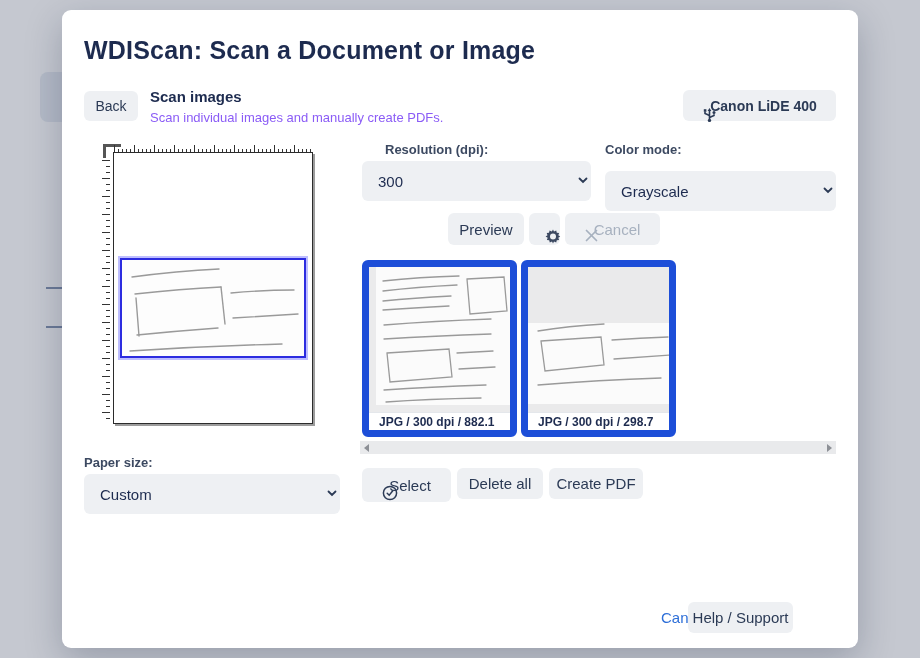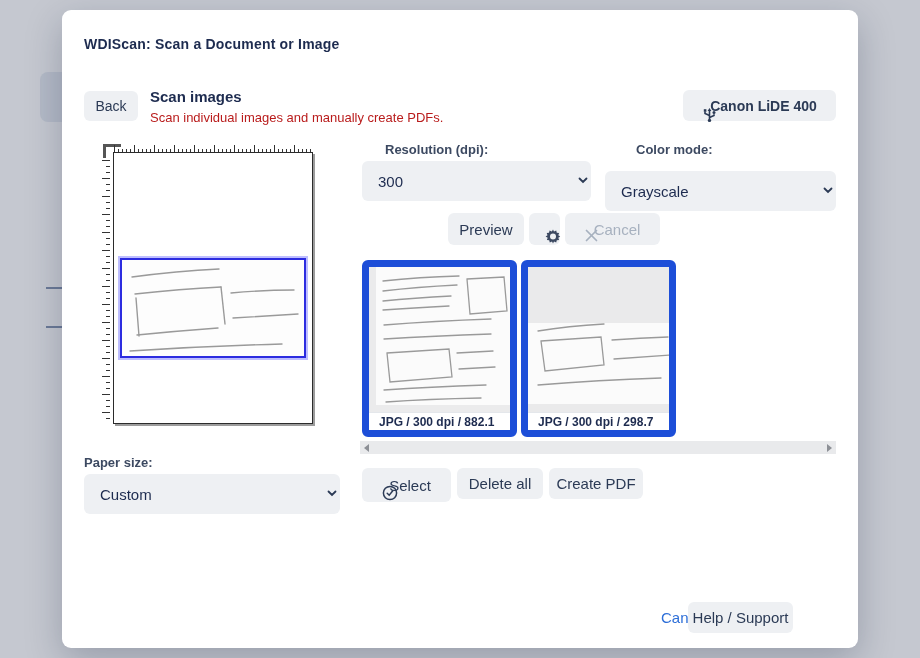--- a/index.html
+++ b/index.html
@@ -17,33 +17,33 @@
   .bg-line.l2 { top:326px; }
 
   
   .modal {
     position:absolute; left:62px; top:10px; width:796px; height:638px;
     background:#ffffff; border-radius:9px;
     box-shadow:0 12px 36px rgba(20,30,60,.25);
   }
   .modal * { position:absolute; }
 
-  .dlg-title { left:22px; top:26px; font-size:14px; font-weight:700; color:#1d2b4f; letter-spacing:.2px; }
+  .dlg-title { left:22px; top:26px; font-size:25px; font-weight:700; color:#1d2b4f; letter-spacing:.2px; }
 
   .btn {
     display:flex; align-items:center; justify-content:center; gap:8px;
     background:#eef0f3; border-radius:6px; color:#2b3a55;
     font-size:14px; font-weight:600; cursor:pointer; white-space:nowrap;
   }
   .btn .ico { position:static; display:inline-flex; }
 
   .back-btn { left:22px; top:81px; width:54px; height:30px; font-weight:400; font-size:14px; }
 
   .sec-title { left:88px; top:78px; font-size:15px; font-weight:700; color:#1d2b4f; }
-  .sec-sub   { left:88px; top:100px; font-size:13px; color:#b91c1c; font-weight:400; }
+  .sec-sub   { left:88px; top:100px; font-size:13px; color:#8b5cf6; font-weight:400; }
 
   .device-btn { left:621px; top:80px; width:153px; height:31px; font-weight:600; }
 
   
   .corner-mark { left:41px; top:134px; width:18px; height:14px;
     border-left:3px solid #555; border-top:3px solid #555; }
   .page {
     left:51px; top:142px; width:200px; height:272px;
     background:#ffffff; border:1px solid #2b2b2b;
     box-shadow:2px 2px 0 #9c9c9c;
@@ -71,21 +71,21 @@
     display:flex; align-items:center; cursor:pointer;text-align:right;
   }
   .select .val { position:static; font-size:15px; color:#1d2b4f; margin-left:16px; font-weight:400; }
   .select .chev { position:absolute; right:14px; top:13px; }
 
   .lbl-paper { left:22px; top:445px; }
   .sel-paper { left:22px; top:464px; width:256px; }
 
   .lbl-res   { left:300px; top:132px;padding-left:23px; }
   .sel-res   { left:300px; top:151px; width:229px; }
-  .lbl-color { left:543px; top:132px;margin-left:31px; }
+  .lbl-color { left:543px; top:132px; }
   .sel-color { left:543px; top:161px; width:231px; }
 
   
   .scan-btn    { left:300px; top:203px; width:81px; height:32px; background:#1063d2; color:#ffffff; gap:7px; }
   .preview-btn { left:386px; top:203px; width:76px; height:32px; font-weight:400; font-size:15px;}
   .gear-btn    { left:467px; top:203px; width:31px; height:32px; }
   .cancel-scan-btn { left:503px; top:203px; width:95px; height:32px; color:#a7b1bf; font-weight:400; font-size:15px; gap:9px; cursor:default; }
 
   
   .thumb-card {

